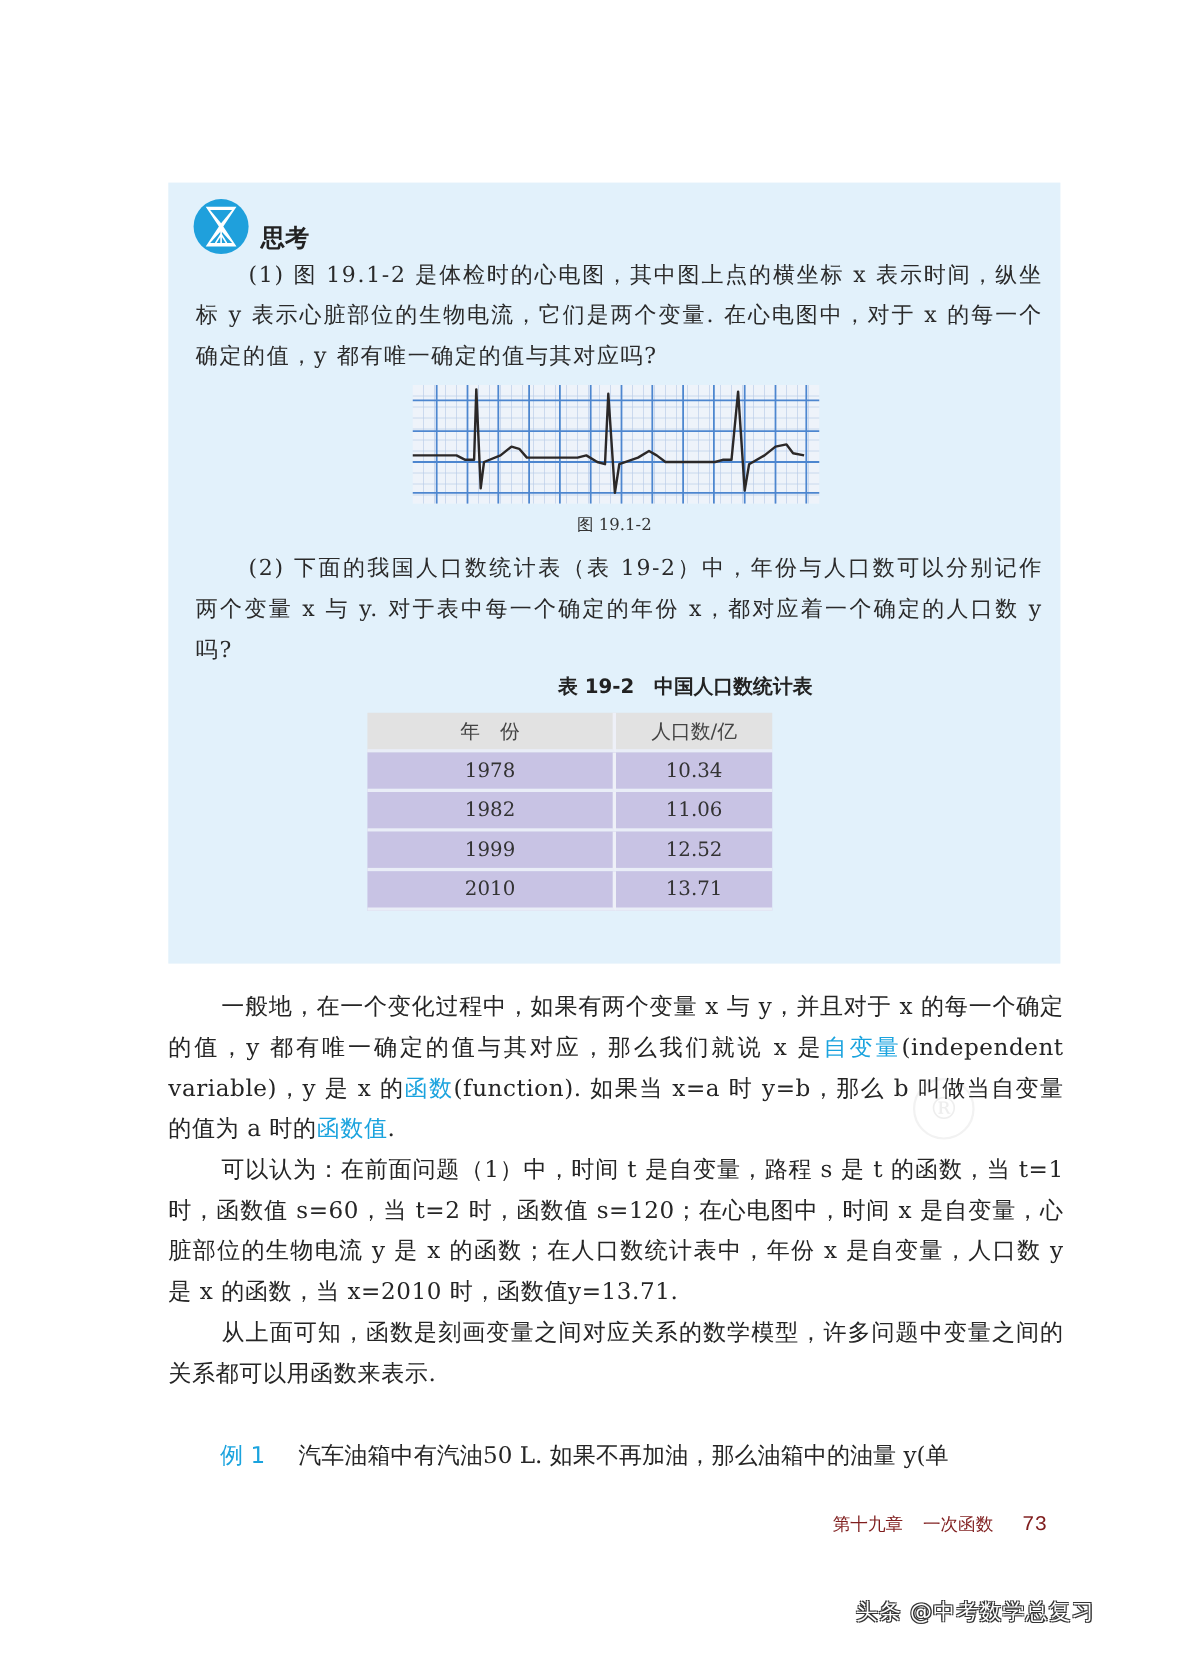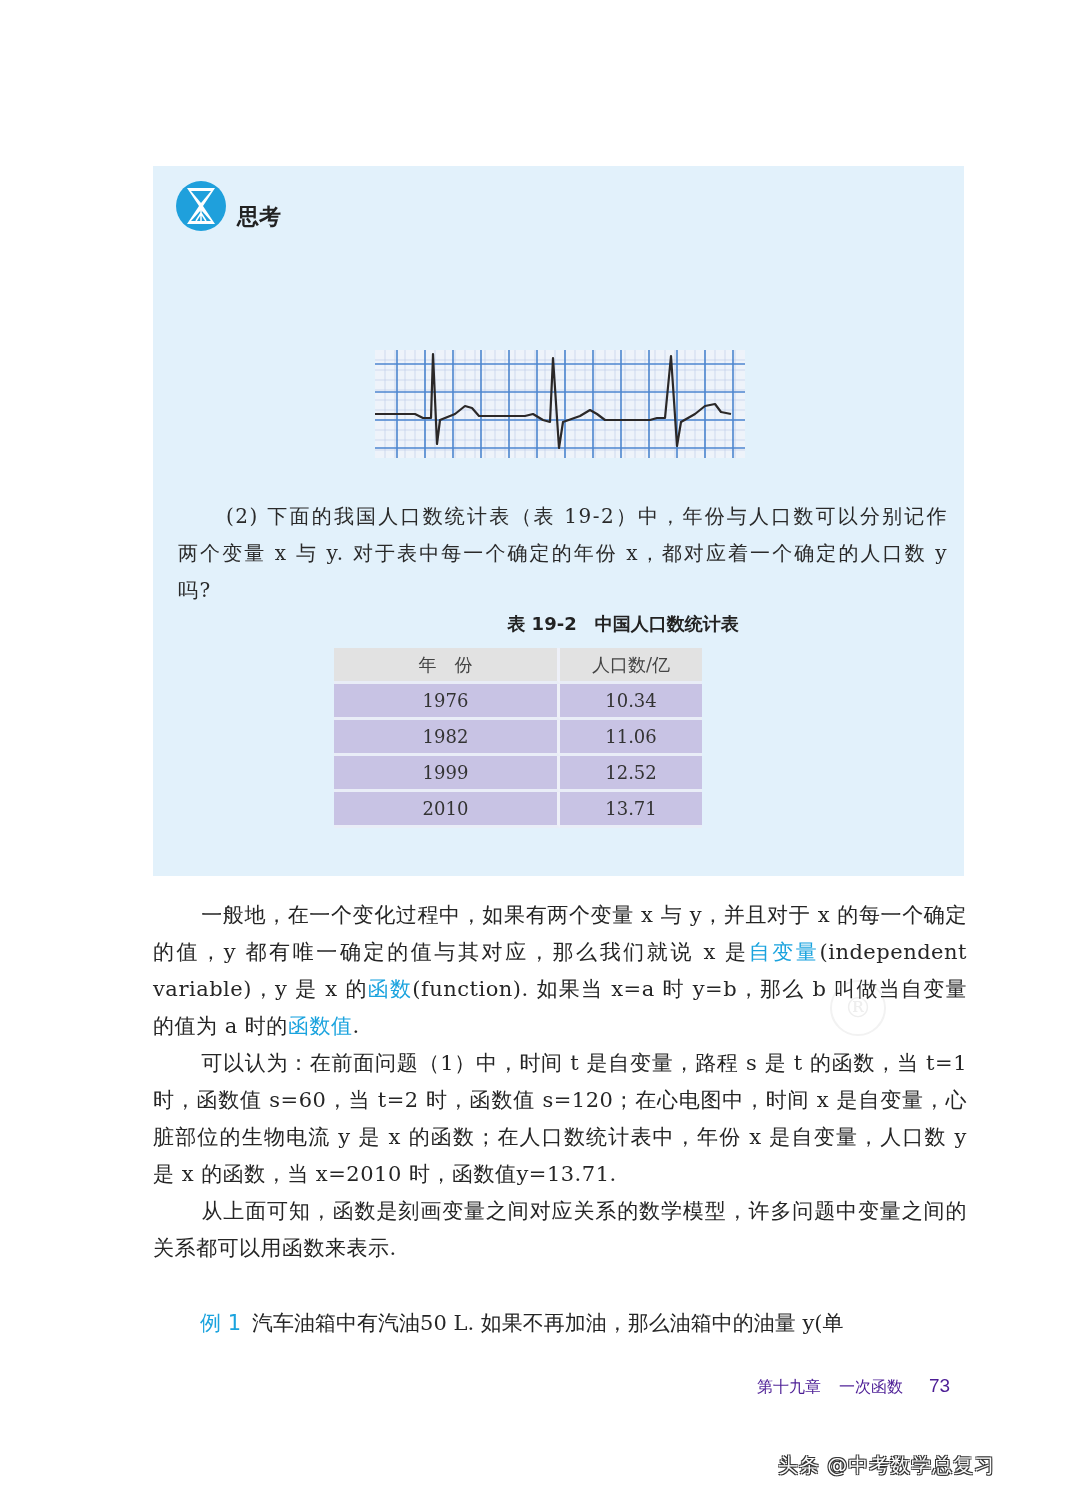--- a/index.html
+++ b/index.html
@@ -42,23 +42,23 @@
   .pop-table .c1 { width: 221px; border-right: 3px solid #eef0f8; }
   .body-text {
     position: absolute; left: 153px; width: 814px; font-size: 21px; line-height: 37px; letter-spacing: 0.5px;
     text-align: justify; color: #252525;
   }
   .p1 { top: 897px; }
   .p2 { top: 1045px; }
   .p3 { top: 1193px; }
   .example { position: absolute; left: 200px; top: 1305px; width: 770px; font-size: 21px; line-height: 37px; color: #252525; }
   .blue { color: #1aa3de; font-family: "DejaVu Sans", sans-serif; }
-  .ex-label { color: #1aa3de; font-family: "DejaVu Sans", sans-serif; margin-right: 11px; }
+  .ex-label { color: #1aa3de; font-family: "DejaVu Sans", sans-serif; margin-right: 30px; }
   .footer {
-    position: absolute; left: 757px; top: 1375px; font-family: Liberation Sans, sans-serif; font-size: 16px; color: #4c1d95;
+    position: absolute; left: 757px; top: 1375px; font-family: Liberation Mono, monospace; font-size: 16px; color: #7f1d1d;
   }
   .footer .gap { display: inline-block; width: 18px; }
   .footer .num { font-size: 19px; margin-left: 8px; }
   .watermark {
     position: absolute; left: 778px; top: 1452px; font-family: "DejaVu Sans", sans-serif; font-size: 20px;
     color: #fff; text-shadow: 1px 1px 0 #333, -1px -1px 0 #333, 1px -1px 0 #333, -1px 1px 0 #333;
     letter-spacing: 1px;
   }
   .ghost-mark {
     position: absolute; left: 830px; top: 980px; width: 52px; height: 52px; border-radius: 50%;
@@ -73,47 +73,49 @@
     <svg class="think-icon" viewBox="0 0 52 52">
       <circle cx="26" cy="26" r="25" fill="#1fa0dc"></circle>
       <path d="M12 8 L40 8 L28 26 L40 44 L12 44 L24 26 Z" fill="#ffffff"></path>
       <path d="M16 11 L36 11 L26 23 Z" fill="#1fa0dc"></path>
       <path d="M26 30 L36 41 L16 41 Z" fill="#1fa0dc"></path>
       <path d="M26 30 L26 41 M26 33 L21 41 M26 33 L31 41" stroke="#ffffff" stroke-width="1.5"></path>
     </svg>
     <span class="think-title">思考</span>
   </div>
 
+  <div class="para q1"><span class="indent"></span><span>(1) 图 19.1-2 是体检时的心电图，其中图上点的横坐标 x 表示时间，纵坐标 y 表示心脏部位的生物电流，它们是两个变量. 在心电图中，对于 x 的每一个确定的值，y 都有唯一确定的值与其对应吗?</span></div>
 
   <svg class="ecg" viewBox="0 0 370 108" preserveAspectRatio="none">
     <rect width="370" height="108" fill="#eef3fa"></rect>
     <g stroke="#b9cbe8" stroke-width="0.6">
       <path d="M0 10H370M0 20H370M0 30H370M0 40H370M0 50H370M0 60H370M0 70H370M0 80H370M0 90H370M0 100H370"></path>
       <path d="M10 0V108M20 0V108M30 0V108M40 0V108M50 0V108M60 0V108M70 0V108M80 0V108M90 0V108M100 0V108M110 0V108M120 0V108M130 0V108M140 0V108M150 0V108M160 0V108M170 0V108M180 0V108M190 0V108M200 0V108M210 0V108M220 0V108M230 0V108M240 0V108M250 0V108M260 0V108M270 0V108M280 0V108M290 0V108M300 0V108M310 0V108M320 0V108M330 0V108M340 0V108M350 0V108M360 0V108"></path>
     </g>
     <g stroke="#4d86cf" stroke-width="1.6">
       <path d="M0 14H370M0 42H370M0 70H370M0 98H370"></path>
       <path d="M22 0V108M50 0V108M78 0V108M106 0V108M134 0V108M162 0V108M190 0V108M218 0V108M246 0V108M274 0V108M302 0V108M330 0V108M358 0V108"></path>
     </g>
     <path d="M0 64 L40 64 L48 68 L56 68 L58 4 L62 94 L65 70 L80 64 L90 56 L97 58 L104 66 L150 66 L158 64 L168 70 L175 72 L178 8 L184 98 L188 72 L205 66 L215 60 L222 64 L230 70 L275 70 L282 68 L290 68 L296 6 L302 96 L306 72 L320 64 L330 56 L340 54 L346 62 L356 64" fill="none" stroke="#2b2828" stroke-width="2.2" stroke-linejoin="round"></path>
   </svg>
 
+  <div class="fig-caption">图 19.1-2</div>
 
   <div class="para q2"><span class="indent"></span><span>(2) 下面的我国人口数统计表（表 19-2）中，年份与人口数可以分别记作两个变量 x 与 y. 对于表中每一个确定的年份 x，都对应着一个确定的人口数 y 吗?</span></div>
 
   <div class="table-title">表 19-2　中国人口数统计表</div>
 
   <table class="pop-table">
     <tbody>
         <tr>
       <th class="c1">年　份</th>
       <th>人口数/亿</th>
     </tr>
     <tr>
-      <td class="c1">1976</td>
+      <td class="c1">1978</td>
       <td>10.34</td>
     </tr>
     <tr>
       <td class="c1">1982</td>
       <td>11.06</td>
     </tr>
     <tr>
       <td class="c1">1999</td>
       <td>12.52</td>
     </tr>

